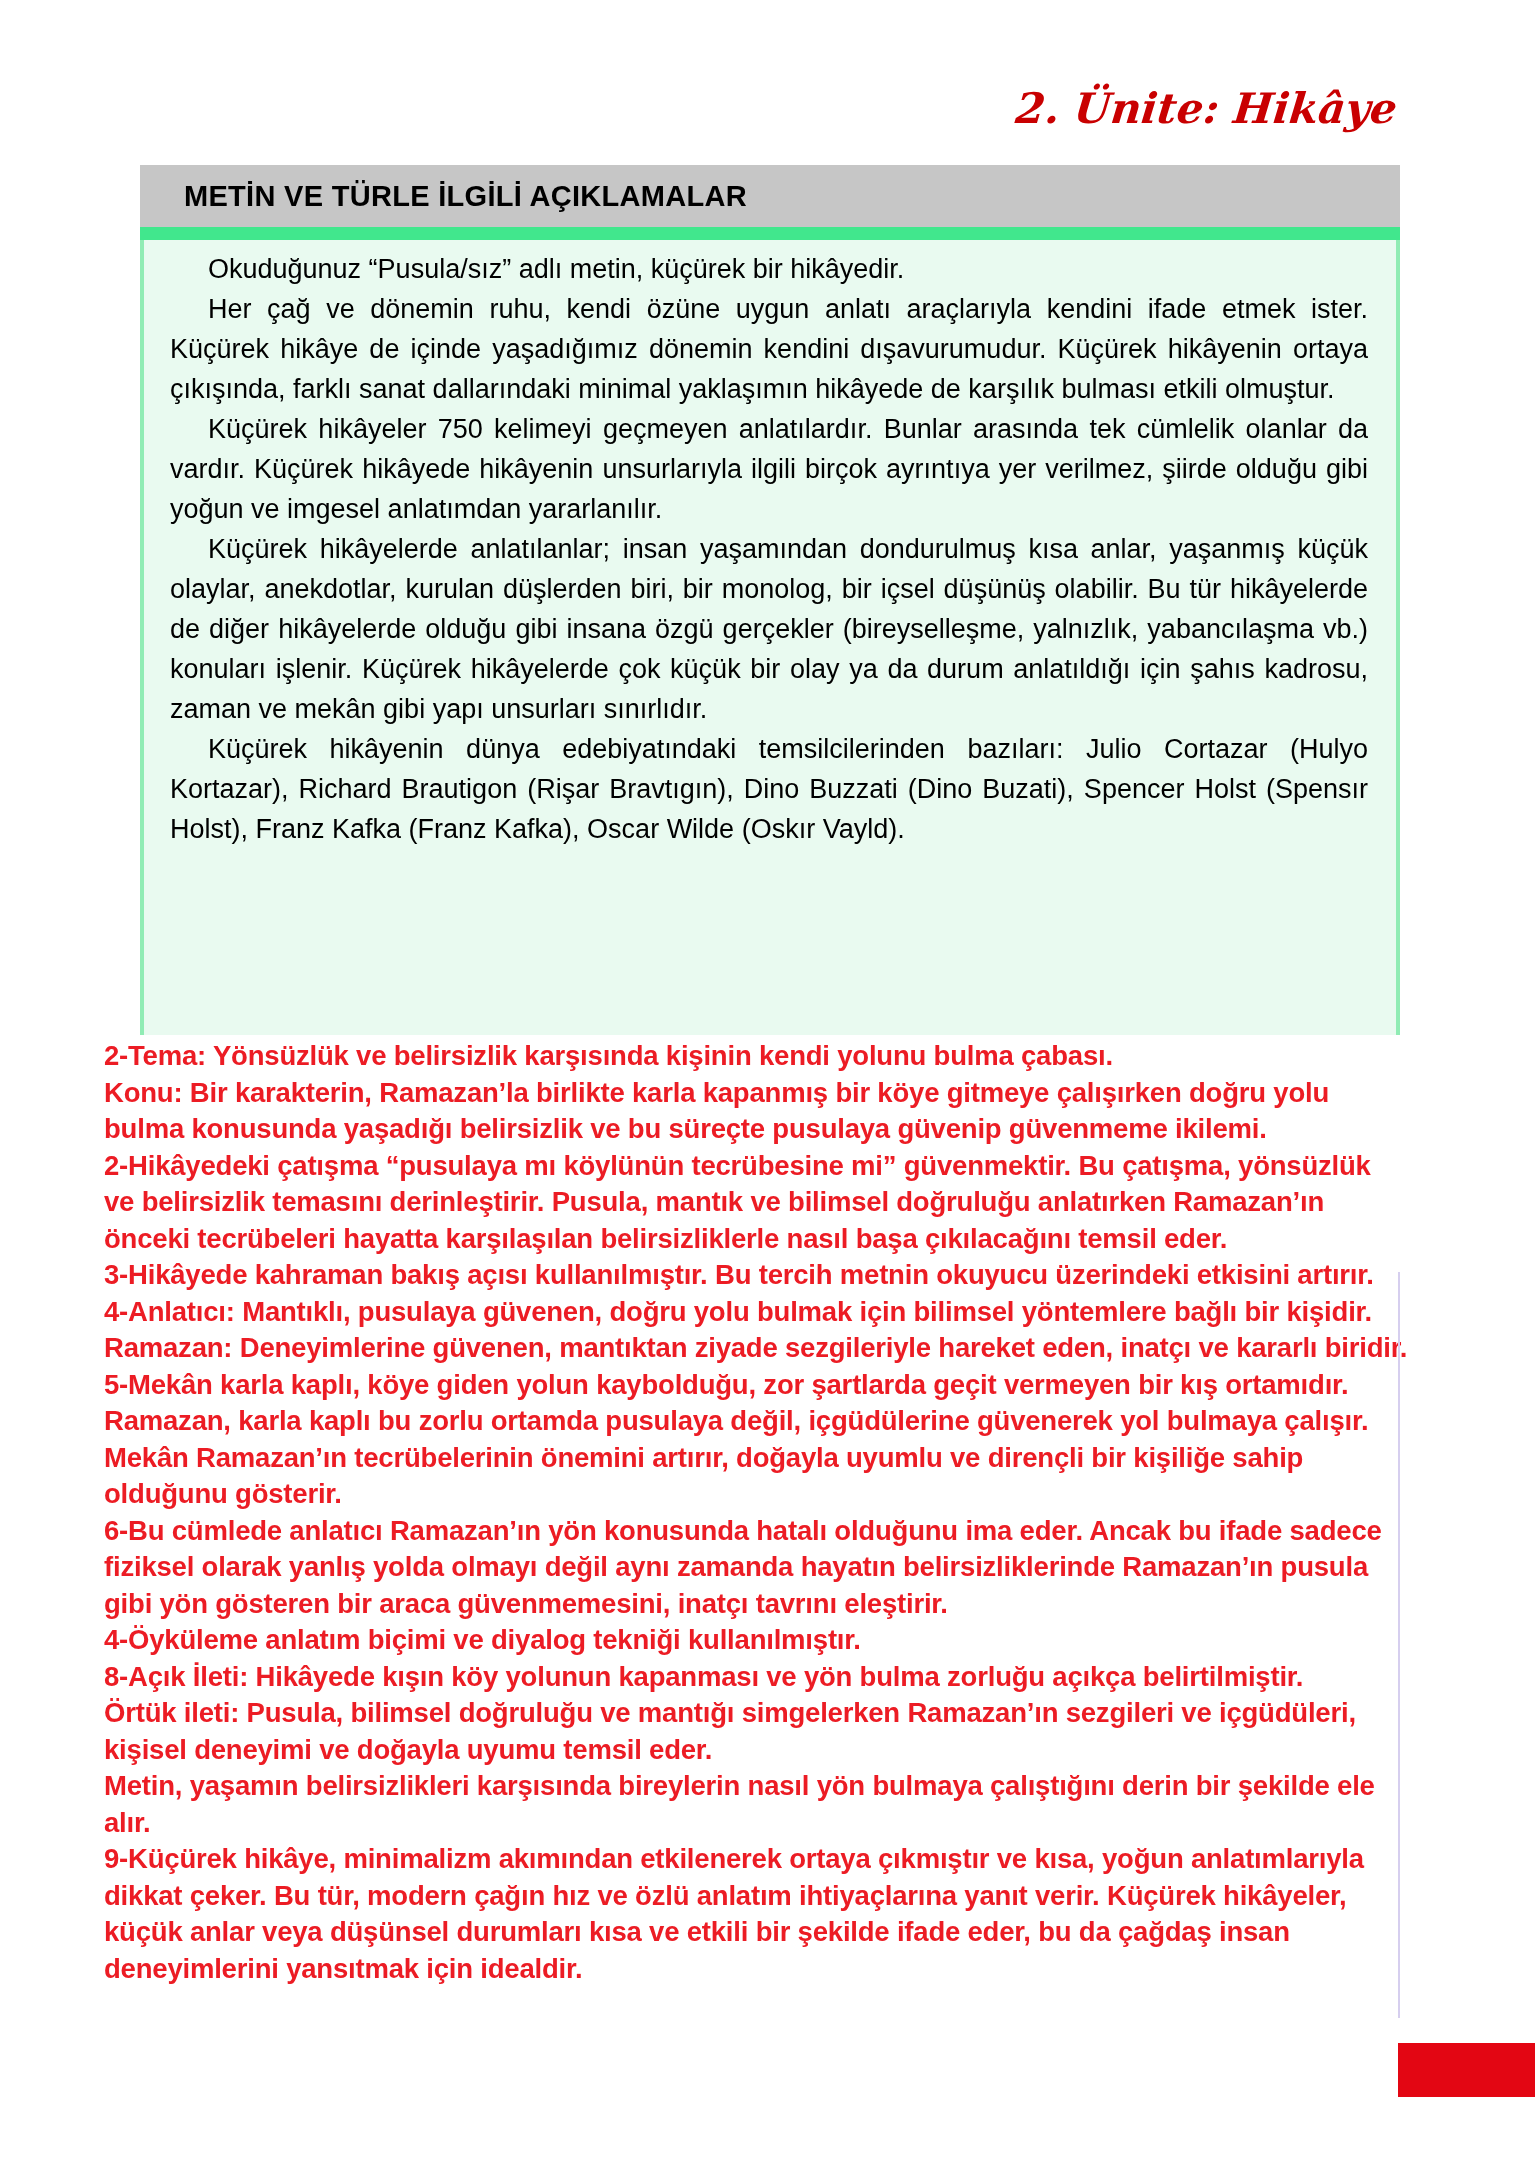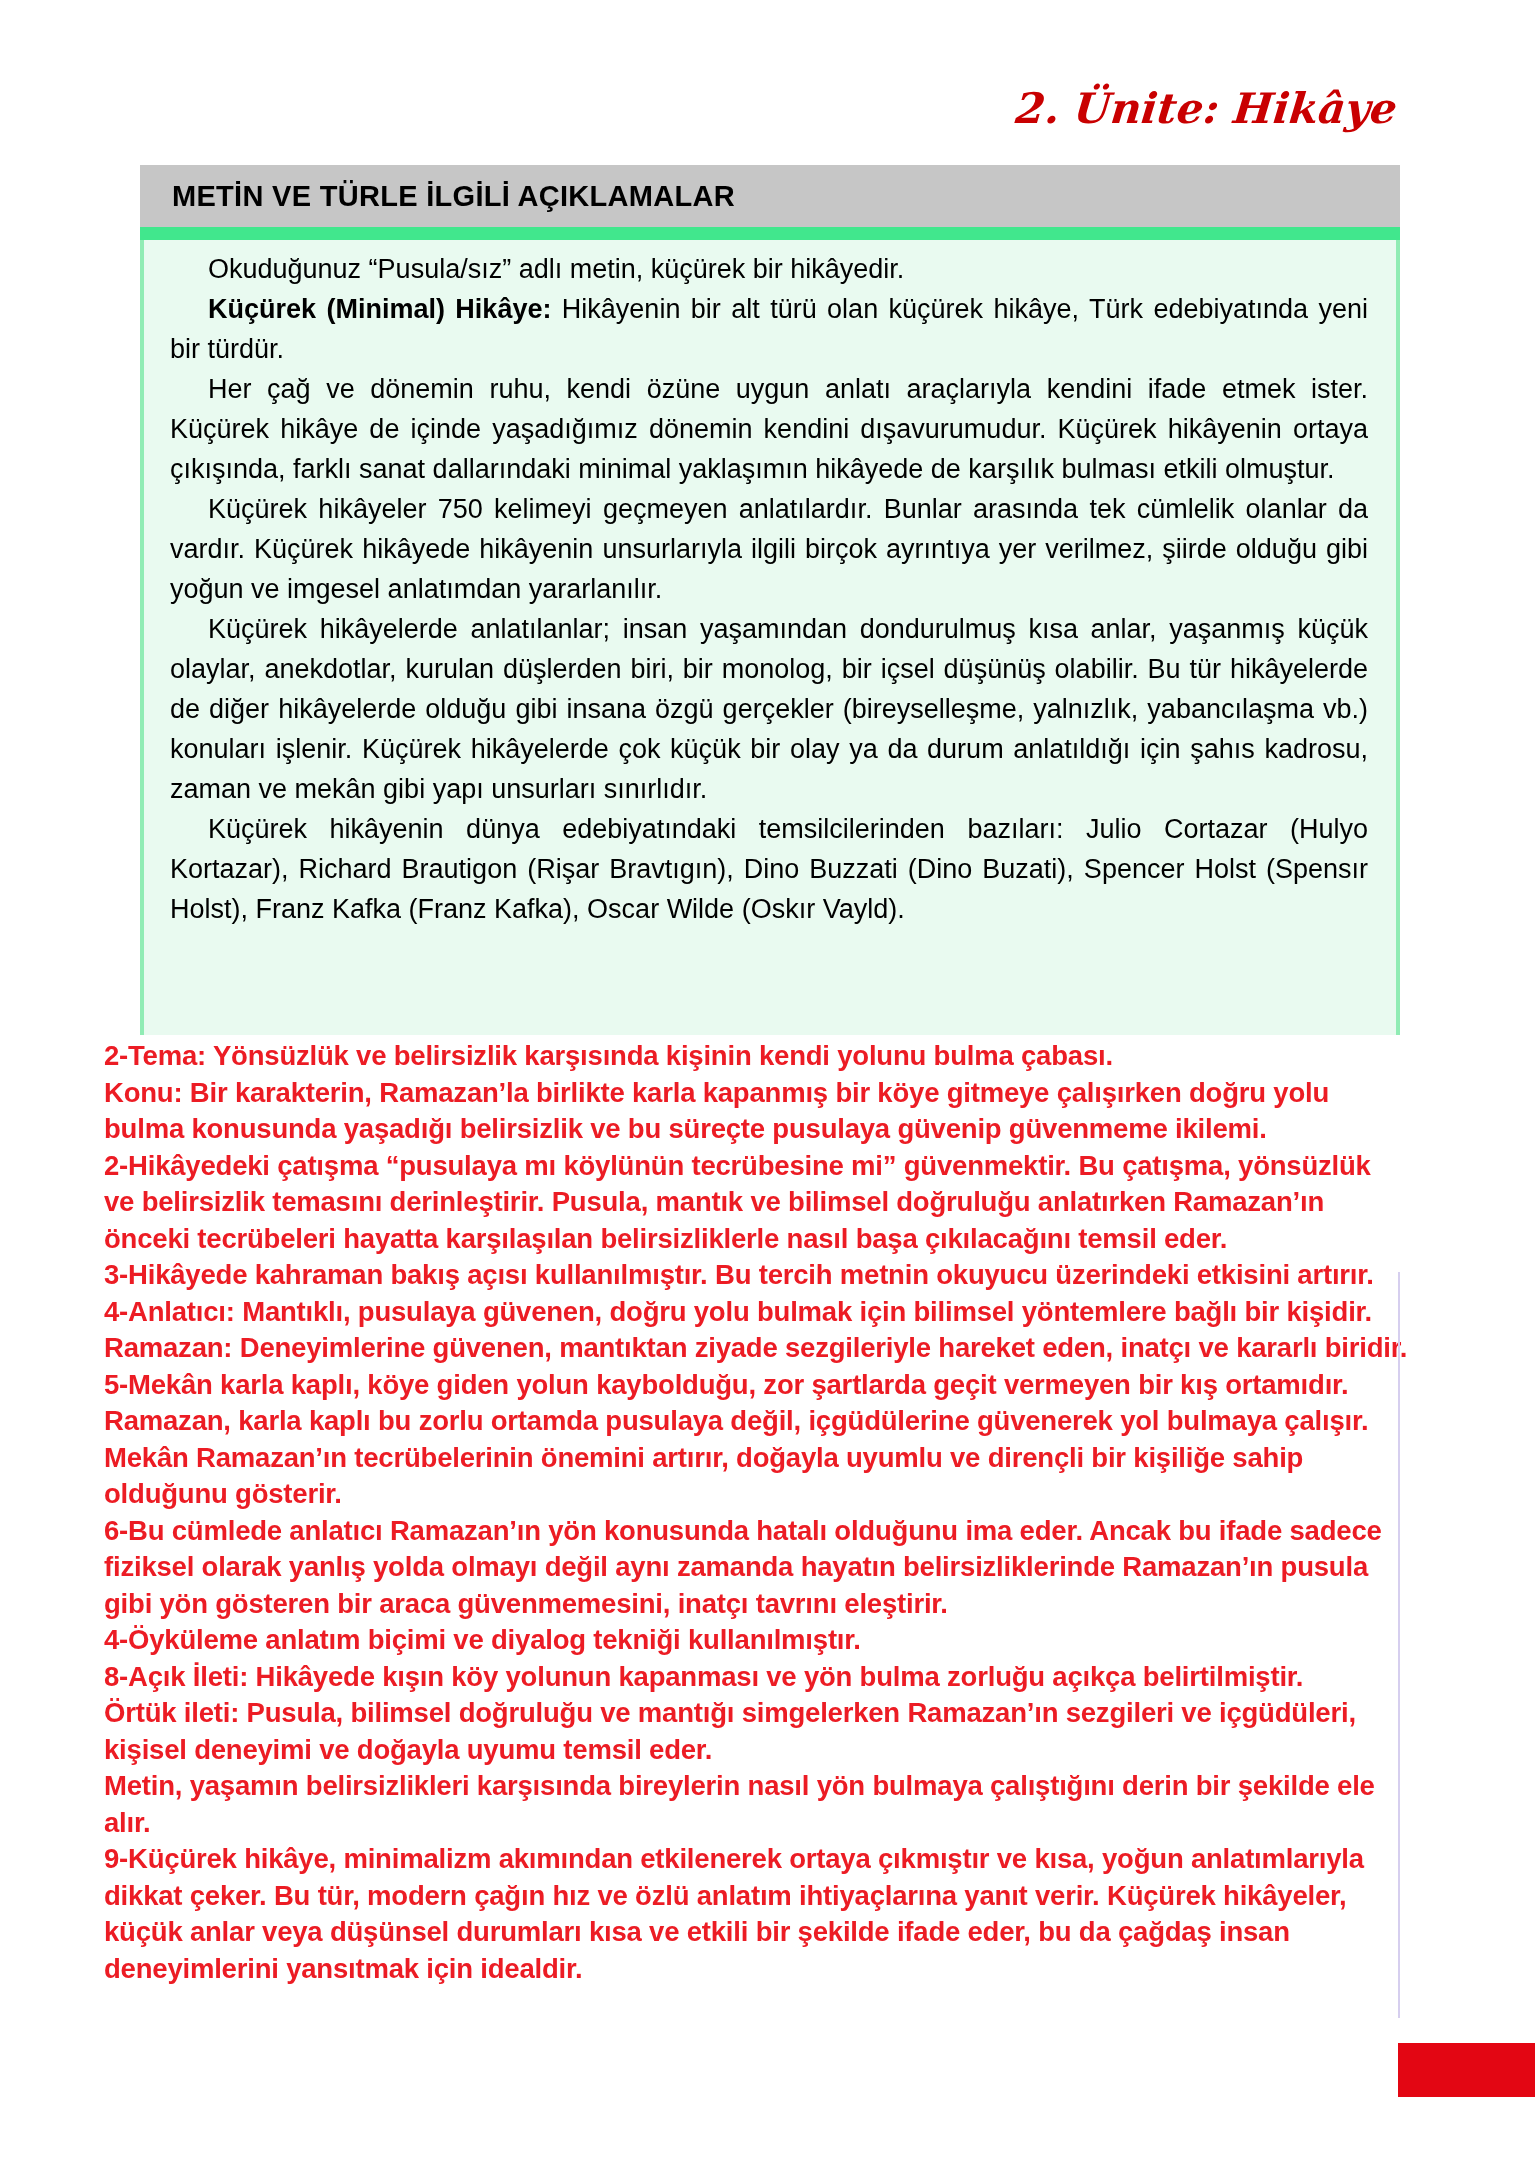--- a/index.html
+++ b/index.html
@@ -26,21 +26,21 @@
 
   
   .info-box {
     position: absolute;
     left: 140px; top: 165px;
     width: 1260px;
   }
   .info-title {
     background: #c6c6c6;
     height: 62px; line-height: 62px;
-    padding-left: 32px;
+    padding-left: 44px;
     font-size: 29px;
     font-weight: 700;
     color: #000;
     letter-spacing: 0.3px;
   }
   .green-strip { height: 13px; background: #41e78d; }
   .info-body {
     background: #e9faf0;
     border-left: 4px solid #90ecb4;
     border-right: 4px solid #90ecb4;
@@ -97,21 +97,20 @@
 
 <div class="unit-header">2. Ünite: Hikâye</div>
 
 <section class="info-box">
   <div class="info-title">METİN VE TÜRLE İLGİLİ AÇIKLAMALAR</div>
   <div class="green-strip"></div>
   <div class="info-body">
 
       <p class="body-par"><span class="par-lead"></span><span>Okuduğunuz “Pusula/sız” adlı metin, küçürek bir hikâyedir.</span></p>
 
-      <p class="body-par"><span class="par-lead">Küçürek (Minimal) Hikâye:</span><span> Hikâyenin bir alt türü olan küçürek hikâye, Türk edebiyatında yeni bir türdür.</span></p>
 
       <p class="body-par"><span class="par-lead"></span><span>Her çağ ve dönemin ruhu, kendi özüne uygun anlatı araçlarıyla kendini ifade etmek ister. Küçürek hikâye de içinde yaşadığımız dönemin kendini dışavurumudur. Küçürek hikâyenin ortaya çıkışında, farklı sanat dallarındaki minimal yaklaşımın hikâyede de karşılık bulması etkili olmuştur.</span></p>
 
       <p class="body-par"><span class="par-lead"></span><span>Küçürek hikâyeler 750 kelimeyi geçmeyen anlatılardır. Bunlar arasında tek cümlelik olanlar da vardır. Küçürek hikâyede hikâyenin unsurlarıyla ilgili birçok ayrıntıya yer verilmez, şiirde olduğu gibi yoğun ve imgesel anlatımdan yararlanılır.</span></p>
 
       <p class="body-par"><span class="par-lead"></span><span>Küçürek hikâyelerde anlatılanlar; insan yaşamından dondurulmuş kısa anlar, yaşanmış küçük olaylar, anekdotlar, kurulan düşlerden biri, bir monolog, bir içsel düşünüş olabilir. Bu tür hikâyelerde de diğer hikâyelerde olduğu gibi insana özgü gerçekler (bireyselleşme, yalnızlık, yabancılaşma vb.) konuları işlenir. Küçürek hikâyelerde çok küçük bir olay ya da durum anlatıldığı için şahıs kadrosu, zaman ve mekân gibi yapı unsurları sınırlıdır.</span></p>
 
 
       <p class="body-par"><span class="par-lead"></span><span>Küçürek hikâyenin dünya edebiyatındaki temsilcilerinden bazıları: Julio Cortazar (Hulyo Kortazar), Richard Brautigon (Rişar Bravtıgın), Dino Buzzati (Dino Buzati), Spencer Holst (Spensır Holst), Franz Kafka (Franz Kafka), Oscar Wilde (Oskır Vayld).</span></p>
     </div>

